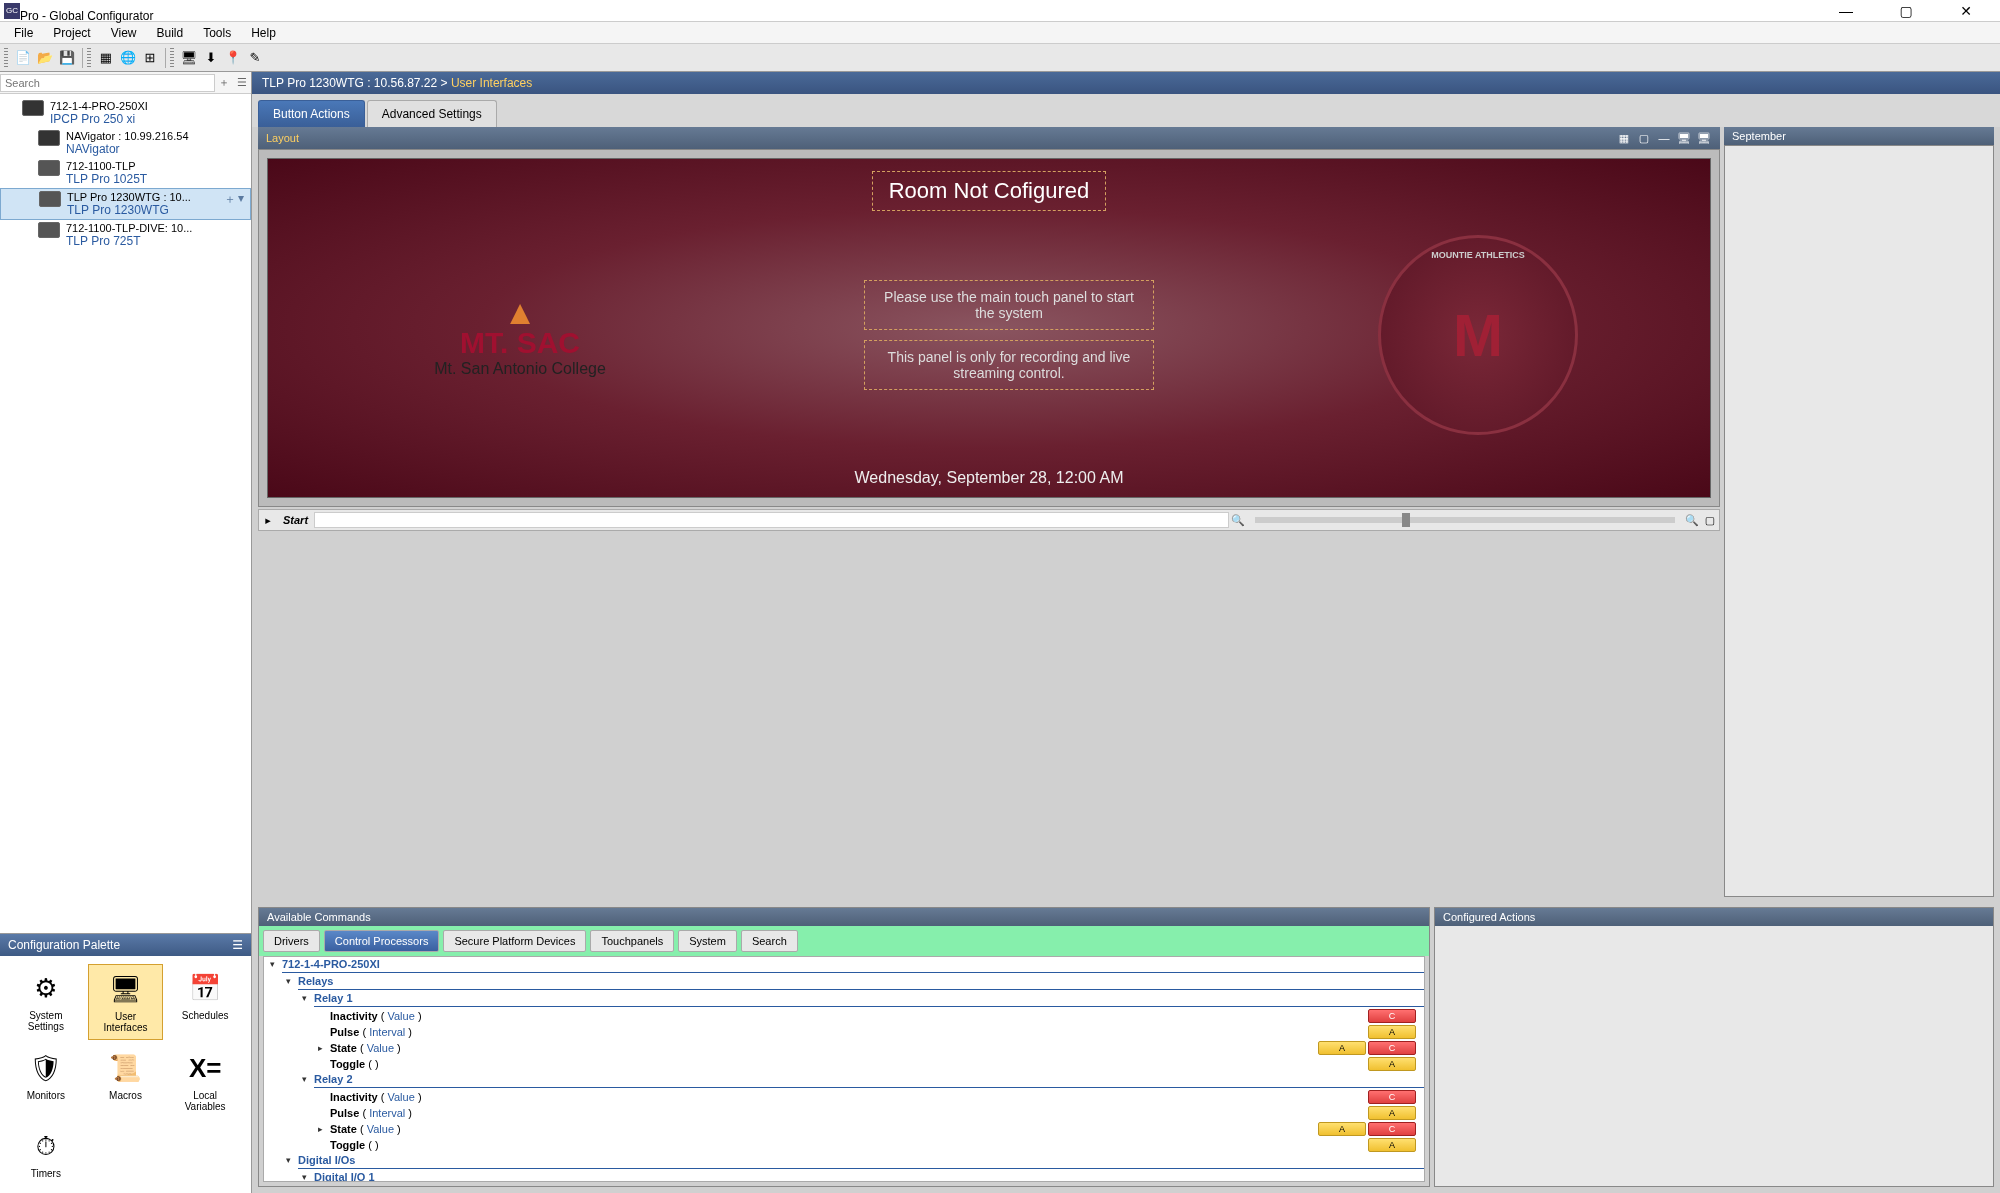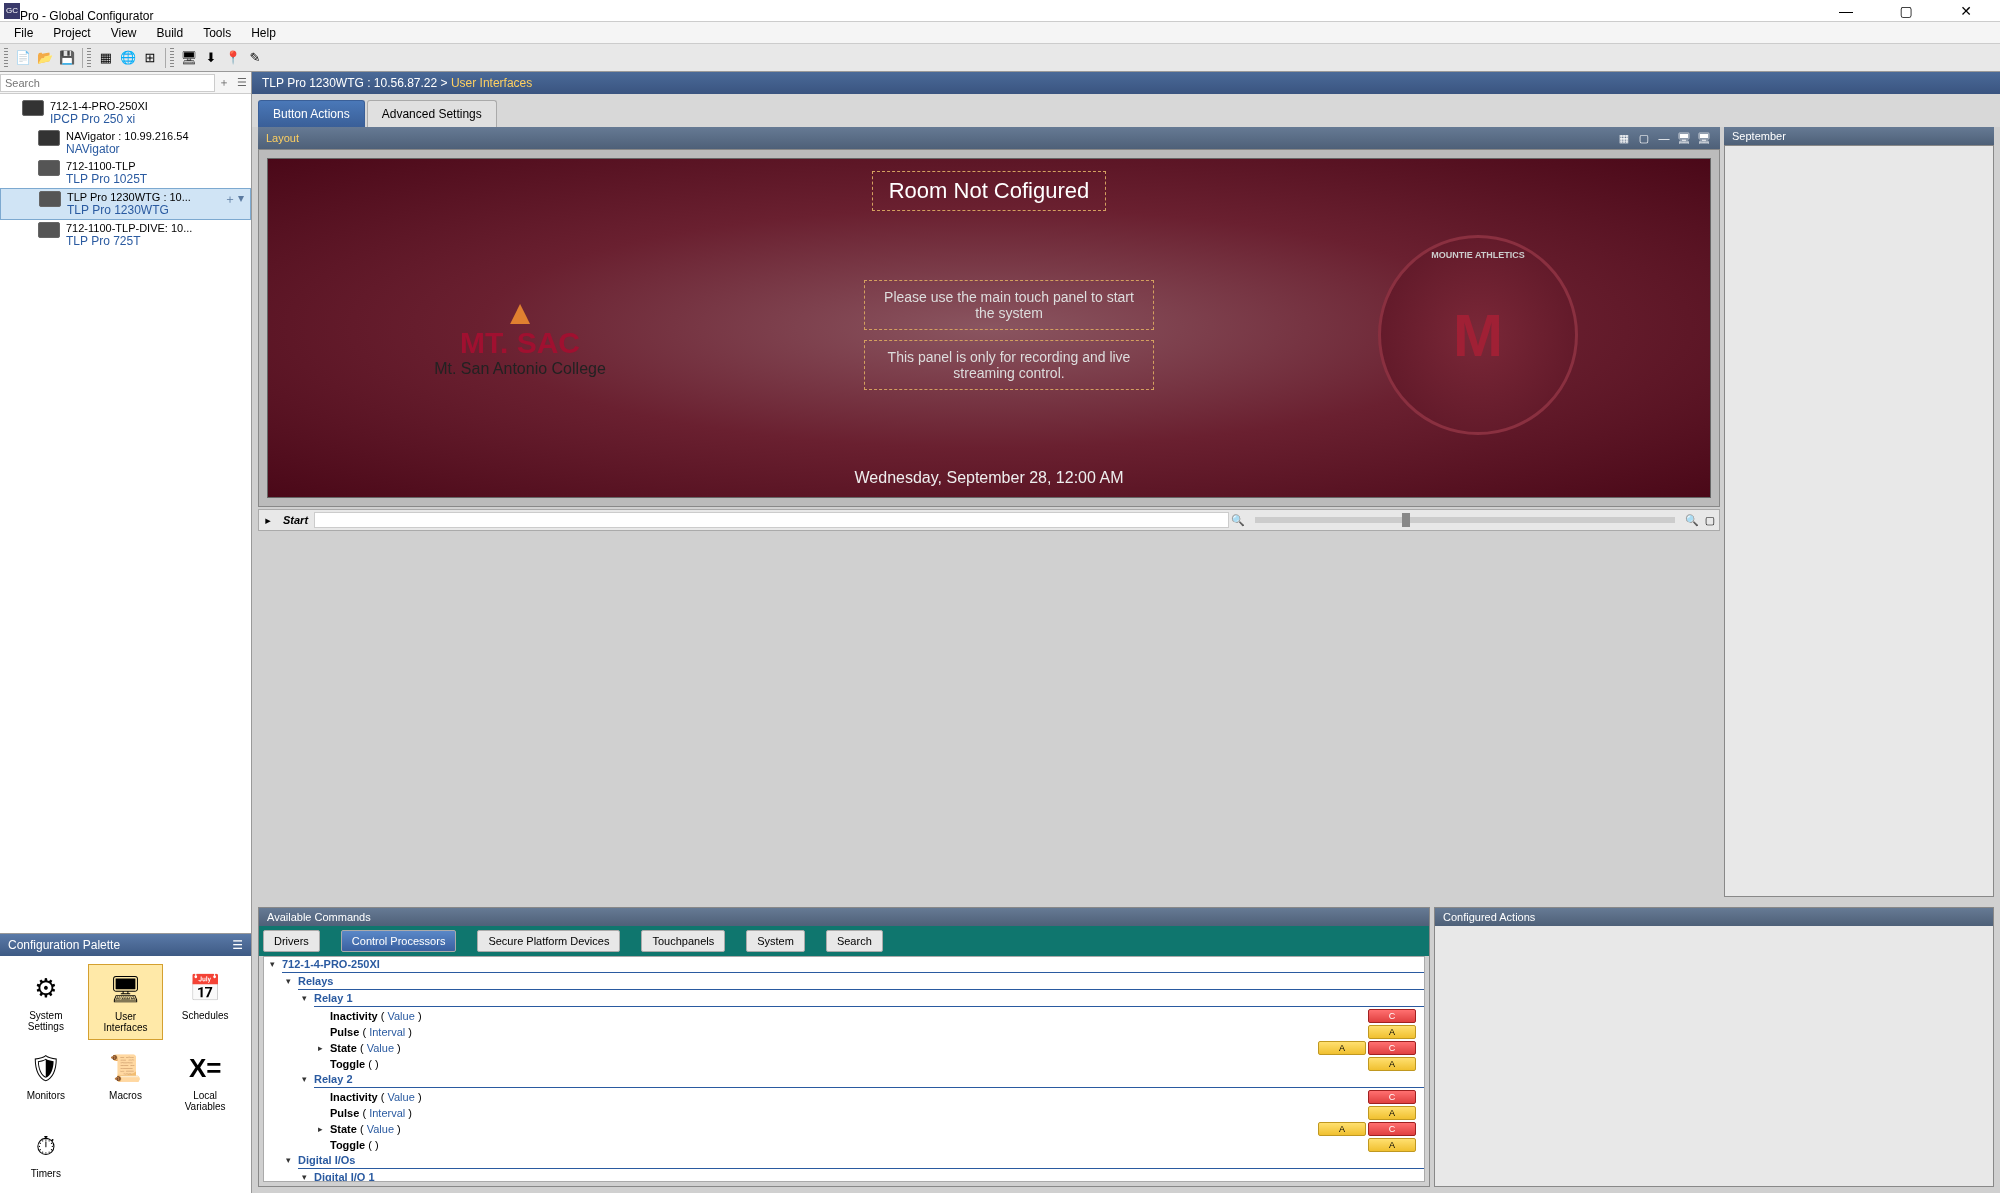--- a/index.html
+++ b/index.html
@@ -89,21 +89,21 @@
 .page-nav .pn-icon { width: 18px; height: 18px; display: flex; align-items: center; justify-content: center; }
 .page-nav .pn-label { flex: 0 0 auto; padding: 0 6px; font-weight: bold; font-style: italic; }
 .page-nav .pn-dd { flex: 1; border: 1px solid #ccc; background: #fff; height: 16px; }
 .page-nav .zoom-track { flex: 0 0 420px; height: 6px; background: #ccc; margin: 0 8px; position: relative; }
 .page-nav .zoom-thumb { position: absolute; width: 8px; height: 14px; background: #888; top: -4px; left: 35%; }
 
 
 .bottom-split { display: flex; gap: 4px; padding: 4px 6px 6px; height: 290px; }
 .avail-col { flex: 1; display: flex; flex-direction: column; border: 1px solid #888; }
 .actions-col { width: 560px; border: 1px solid #888; display: flex; flex-direction: column; }
-.cmd-tabs { display: flex; gap: 21px; padding: 4px; background: #0f766e; }
+.cmd-tabs { display: flex; gap: 4px; padding: 4px; background: #86efac; }
 .cmd-tab { padding: 4px 10px; background: #e8e8e8; border: 1px solid #aaa; font-size: 11px; cursor: pointer; border-radius: 2px; }
 .cmd-tab.active { background: linear-gradient(#5a88c8, #3a60a0); color: #fff; }
 
 .cmd-tree { flex: 1; background: #fff; border: 1px solid #aaa; margin: 0 4px 4px; overflow-y: auto; font-size: 11px; position: relative; }
 .ct-row { display: flex; align-items: center; padding: 1px 0; }
 .ct-pad { display: inline-block; }
 .ct-arrow { width: 12px; color: #333; font-size: 9px; }
 .ct-label { color: #2a5aa0; font-weight: bold; }
 .ct-label.black { color: #000; font-weight: normal; }
 .ct-hr { height: 1px; background: #2a5aa0; margin: 1px 0 1px 30px; }

